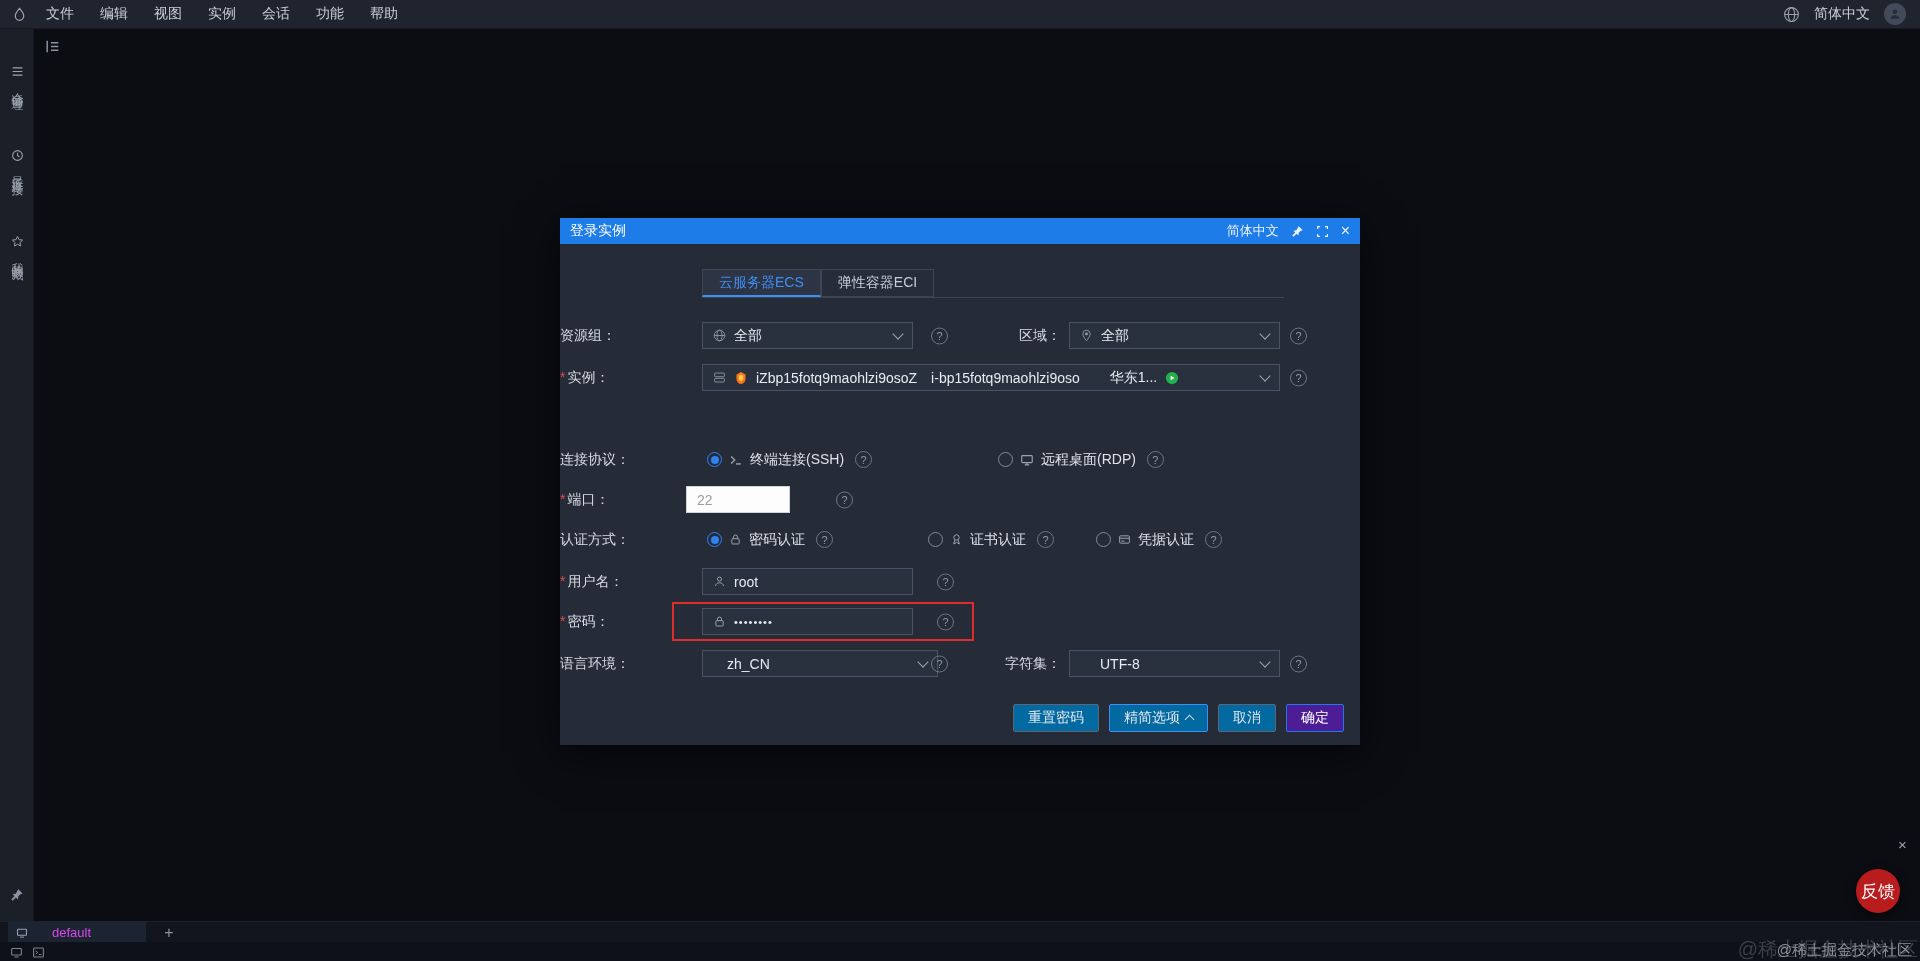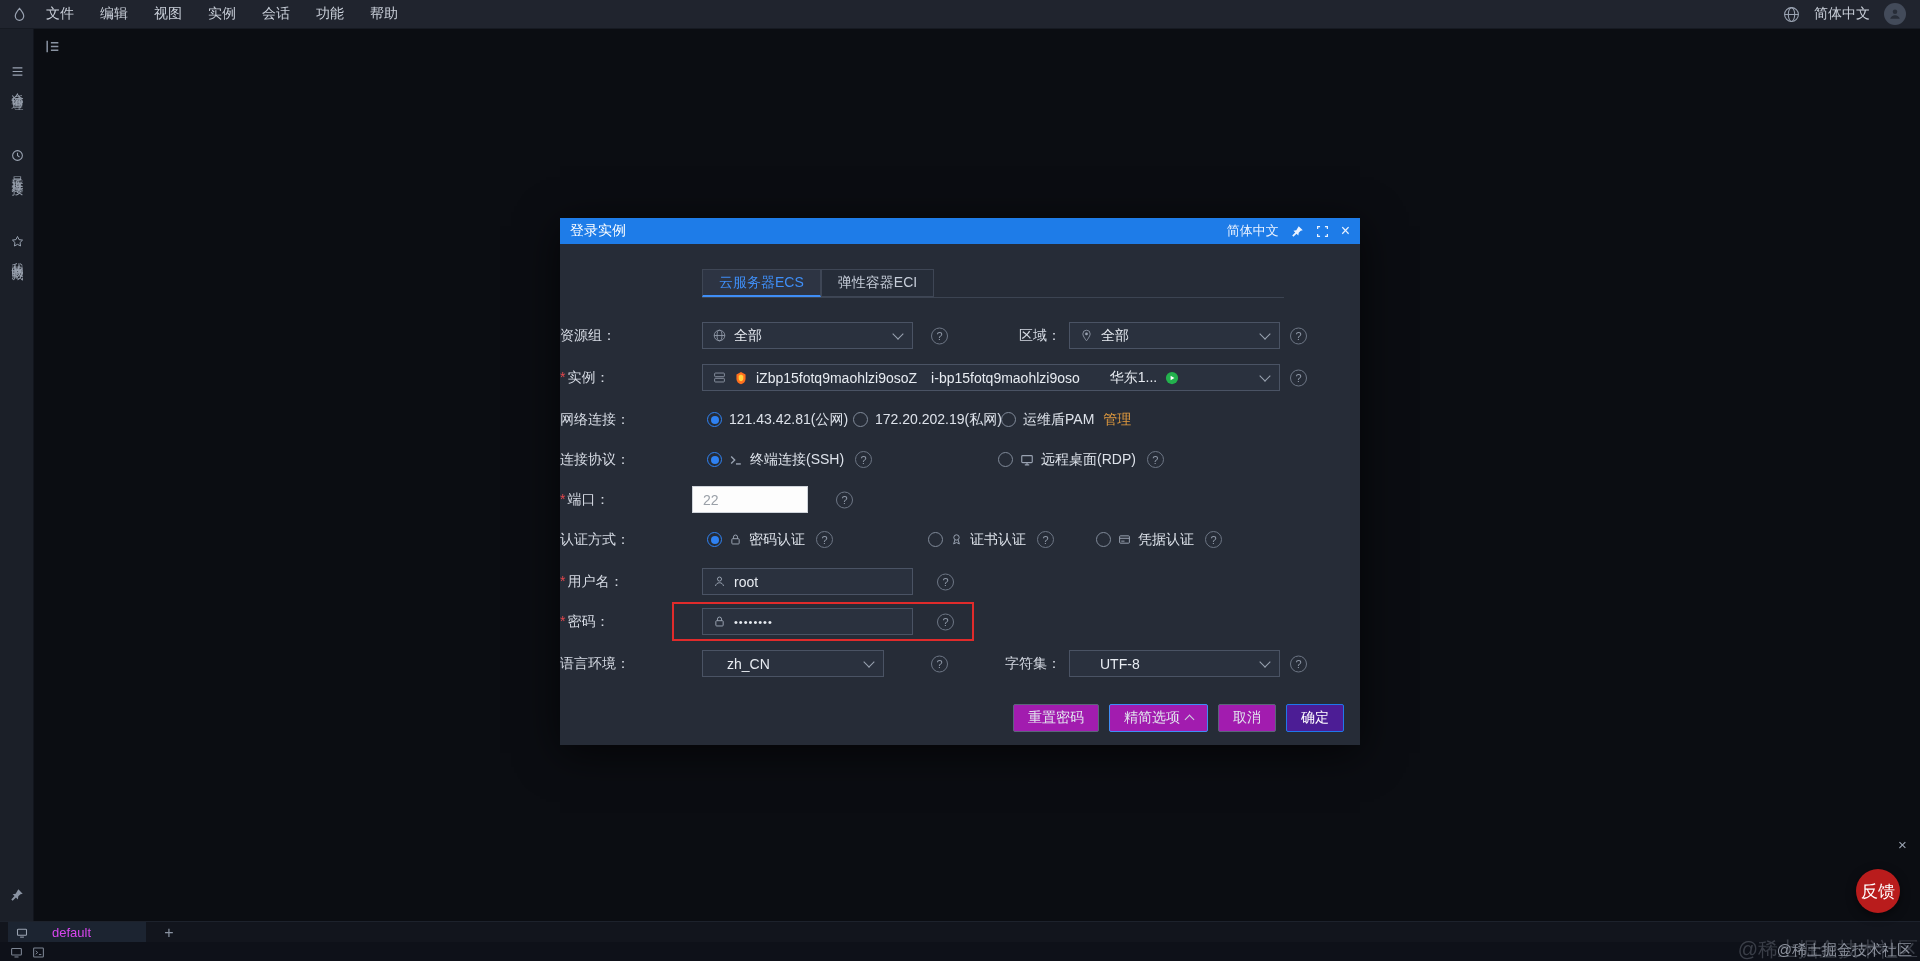--- a/index.html
+++ b/index.html
@@ -50,21 +50,21 @@
   .opt .help{position:static;transform:none;margin-left:4px;}
   .radio{width:15px;height:15px;border-radius:50%;border:1px solid #808a99;box-sizing:border-box;
        position:relative;flex:none;cursor:pointer;}
   .radio.sel{border-color:#2f82f2;}
   .radio.sel::after{content:"";position:absolute;inset:2.5px;background:#2f82f2;border-radius:50%;}
   .ic{color:#9aa3b2;display:inline-flex;flex:none;}
   .link{color:#e09a3e;margin-left:2px;cursor:pointer;}
   .redbox{position:absolute;left:112px;top:384px;width:302px;height:39px;border:2px solid #e02b2b;
        box-sizing:border-box;pointer-events:none;}
   .footer{position:absolute;top:486px;right:16px;display:flex;gap:10px;}
-  .btn{height:28px;padding:0 14px;background:#a21caf;border:1px solid #5b647a;color:#e2e6ee;font-size:14px;
+  .btn{height:28px;padding:0 14px;background:#0369a1;border:1px solid #5b647a;color:#e2e6ee;font-size:14px;
        display:flex;align-items:center;gap:6px;border-radius:2px;cursor:pointer;box-sizing:border-box;}
   .btn.focus{border-color:#3f8ef6;}
   .btn.primary{background:#4c1d95;border-color:#1f78ea;color:#fff;align-items:center;}
   
   .tabbar{position:absolute;left:0;top:921px;width:1920px;height:21px;background:#12151d;border-top:1px solid #1d222c;box-sizing:border-box;}
   .sess-tab{position:absolute;left:8px;top:0;height:21px;width:138px;background:#1c2431;display:flex;
        align-items:center;gap:24px;padding-left:8px;box-sizing:border-box;font-size:13px;color:#d946ef;cursor:pointer;}
   .tab-plus{position:absolute;left:158px;top:0;height:21px;width:22px;display:flex;align-items:center;
        justify-content:center;color:#8a93a2;font-size:16px;cursor:pointer;}
   .statusbar{position:absolute;left:0;top:942px;width:1920px;height:19px;background:#0e1119;}
@@ -227,36 +227,20 @@
           <svg width="14" height="14" viewBox="0 0 16 16">
               <circle cx="8" cy="8" r="7" fill="#23b14d"></circle>
               <path d="M6.4 5.3v5.4L10.8 8z" fill="#fff"></path>
             </svg>
         </span>
         <span class="chev"></span>
       </div>
       <span class="help" style="left:730px">?</span>
     </div>
 
-    <div class="row" style="top:188px">
-      <span class="lbl"><span>网络连接：</span></span>
-      <span class="opt" style="left:147px">
-        <span class="radio sel"></span>
-        <span>121.43.42.81(公网)</span>
-      </span>
-      <span class="opt" style="left:293px">
-        <span class="radio"></span>
-        <span>172.20.202.19(私网)</span>
-      </span>
-      <span class="opt" style="left:441px">
-        <span class="radio"></span>
-        <span>运维盾PAM</span>
-        <span class="link">管理</span>
-      </span>
-    </div>
 
     <div class="row" style="top:228px">
       <span class="lbl"><span>连接协议：</span></span>
       <span class="opt" style="left:147px">
         <span class="radio sel"></span>
         <span class="ic">
           <svg width="14" height="14" viewBox="0 0 16 16">
               <path d="M2.5 4l4 4-4 4" fill="none" stroke="currentColor" stroke-width="1.6"></path>
               <path d="M8 12.5h5.5" stroke="currentColor" stroke-width="1.6"></path>
             </svg>
@@ -272,21 +256,21 @@
               <path d="M5.5 13.5h5M8 11v2.5" stroke="currentColor" stroke-width="1.3"></path>
             </svg>
         </span>
         <span>远程桌面(RDP)</span>
         <span class="help">?</span>
       </span>
     </div>
 
     <div class="row" style="top:268px">
       <span class="lbl"><span class="req">*</span><span>端口：</span></span>
-      <div class="inp white" style="left:132px;width:116px">
+      <div class="inp white" style="left:126px;width:104px">
         <span>22</span>
       </div>
       <span class="help" style="left:276px">?</span>
     </div>
 
     <div class="row" style="top:308px">
       <span class="lbl"><span>认证方式：</span></span>
       <span class="opt" style="left:147px">
         <span class="radio sel"></span>
         <span class="ic">
@@ -346,21 +330,21 @@
             </svg>
         </span>
         <span style="font-size:11px;letter-spacing:1px">••••••••</span>
       </div>
       <span class="help" style="left:377px">?</span>
     </div>
     <div class="redbox"></div>
 
     <div class="row" style="top:432px">
       <span class="lbl"><span>语言环境：</span></span>
-      <div class="dd" style="left:142px;width:182px;padding-left:24px">
+      <div class="dd" style="left:142px;width:236px;padding-left:24px">
         <span>zh_CN</span>
         <span class="chev"></span>
       </div>
       <span class="help" style="left:371px">?</span>
       <span class="lbl2"><span>字符集：</span></span>
       <div class="dd" style="left:509px;width:211px;padding-left:30px">
         <span>UTF-8</span>
         <span class="chev"></span>
       </div>
       <span class="help" style="left:730px">?</span>

